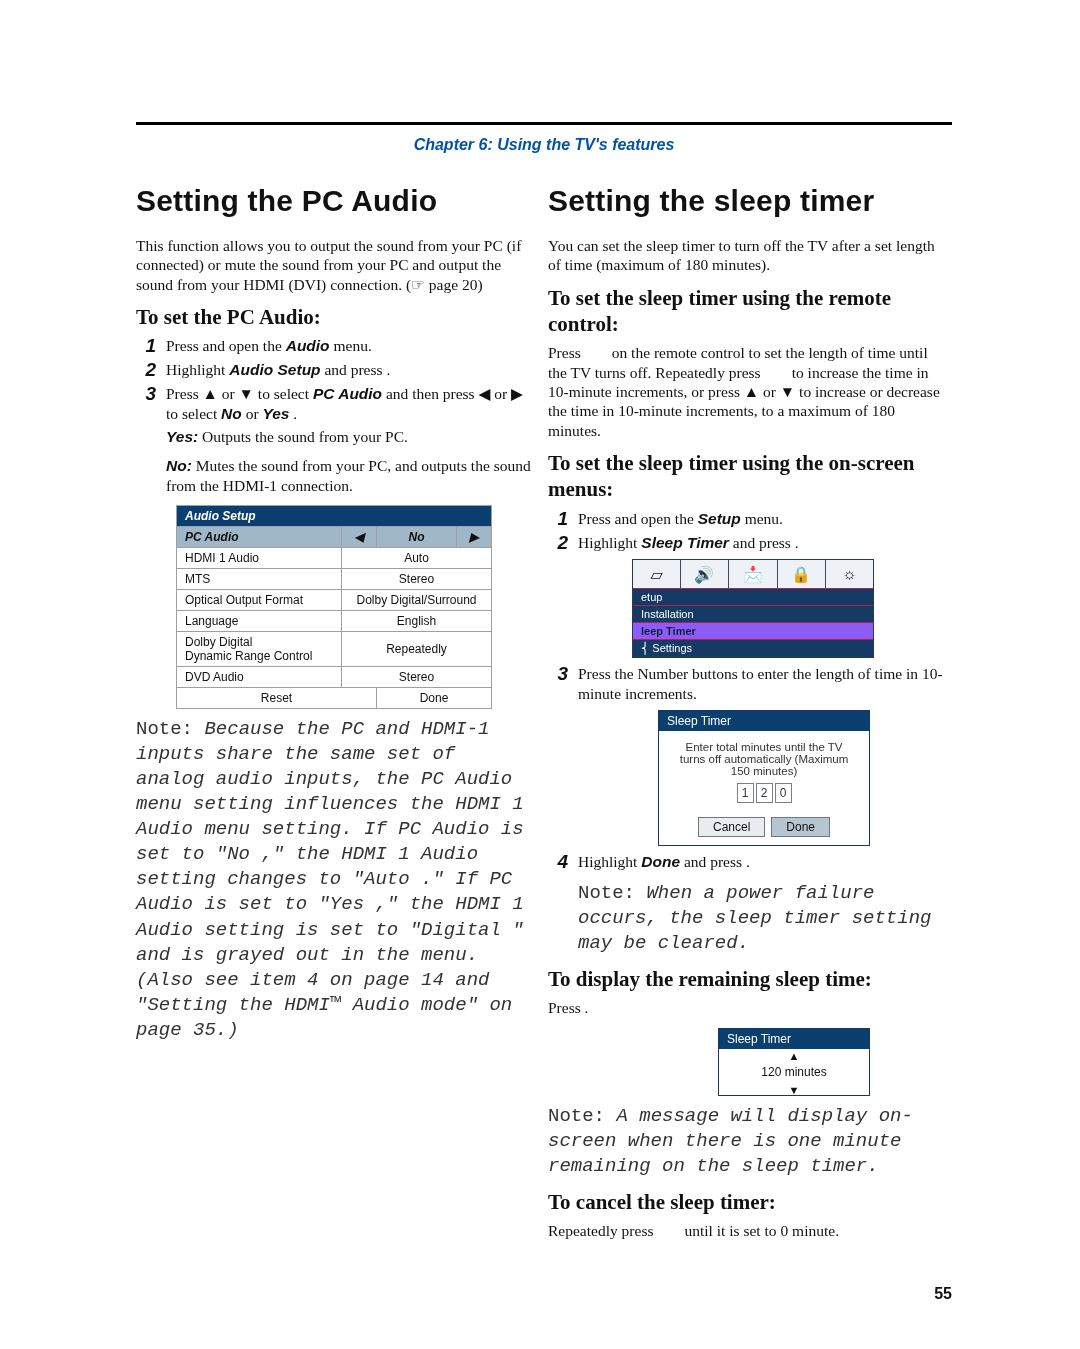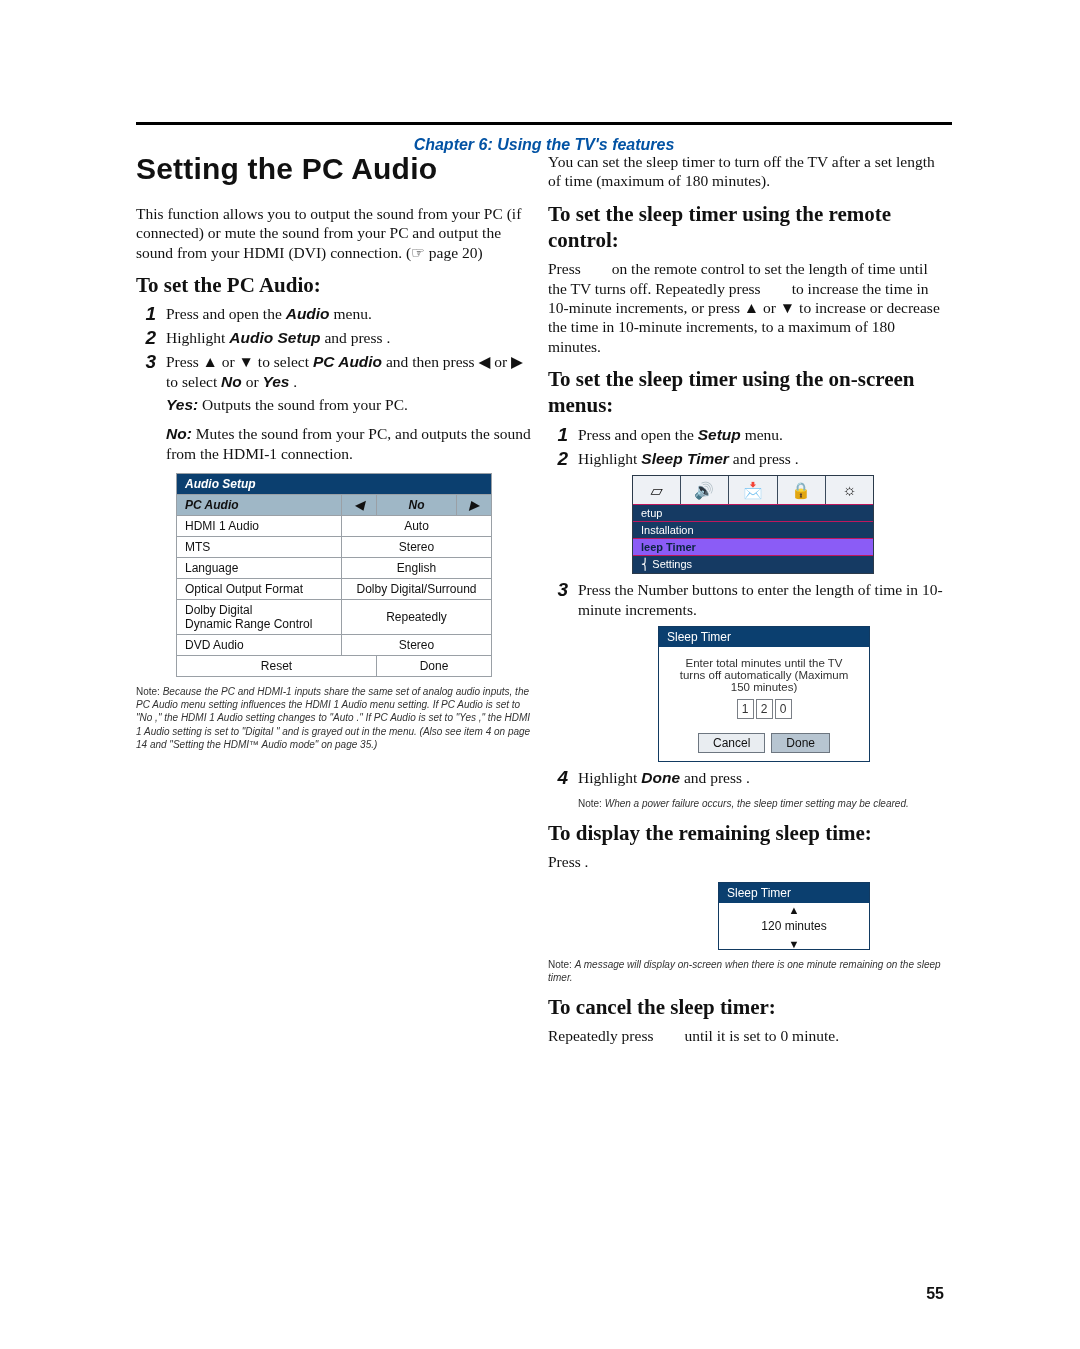--- a/index.html
+++ b/index.html
@@ -3,32 +3,32 @@
 <meta charset="utf-8">
 <style>
   @page { margin: 0; size: 1080px 1349px; }
   html, body { margin: 0; padding: 0; width: 1080px; height: 1349px; background: #fff;
                font-family: "Times New Roman", Times, serif; color: #111; }
   .page   { position: relative; width: 1080px; height: 1349px; padding: 112px 128px 60px 136px; box-sizing: border-box; }
   .rule-top { position: absolute; top: 122px; left: 136px; right: 128px; height: 3px; background: #000; }
   .chapter  { position: absolute; top: 136px; left: 8px; right: 0; text-align: center;
               font-family: Arial, Helvetica, sans-serif; font-weight: bold; font-style: italic;
               color: #0353a4; font-size: 16px; }
-  .cols  { display: flex; gap: 16px; margin-top: 40px; }
+  .cols  { display: flex; gap: 16px; margin-top: 72px; }
   .col   { width: 396px; }
   h1 { font-family: Arial, Helvetica, sans-serif; font-weight: 800; font-size: 30px;
        margin: 0 0 18px 0; letter-spacing: .2px; }
   p  { font-size: 15.5px; line-height: 1.25; margin: 0 0 10px 0; }
   .sub { font-weight: bold; font-size: 21px; margin: 8px 0 6px 0; }
   .step { display: flex; gap: 10px; margin: 3px 0; align-items: flex-start; }
   .step .n { font-family: Arial, Helvetica, sans-serif; font-weight: 900; font-style: italic;
              font-size: 19px; width: 20px; text-align: right; line-height: 1.1; }
   .step .t { flex: 1; font-size: 15.5px; line-height: 1.28; }
   .indent { margin-left: 30px; }
-  .note   { font-family: Liberation Sans, sans-serif; font-size: 10px; line-height: 1.32;
+  .note   { font-family: Liberation Mono, monospace; font-size: 19px; line-height: 1.32;
             color: #333; margin-top: 8px; }
   .note i { font-style: italic; }
   .note .lead { font-weight: 400; }
   .kw   { font-family: Arial, Helvetica, sans-serif; font-weight: bold; font-style: italic; }
   .kw2  { font-family: Arial, Helvetica, sans-serif; font-weight: bold; font-style: italic; }
 
   
   .as-tbl { width: 316px; margin: 8px 0 0 40px; border-collapse: collapse;
             font-family: Arial, Helvetica, sans-serif; font-size: 12px; }
   .as-head { background:#0b3f6f; color:#fff; font-style: italic; font-weight: bold;
@@ -61,21 +61,21 @@
                  border:1px solid #7a7f86; background:#fff; font-size:12px; }
   .st-foot { display:flex; gap:6px; padding:4px 8px 8px 8px; justify-content:center;text-align:center; }
   .btn { border:1px solid #6d7680; padding:2px 14px; font-size:12px; background:#e9edf1; }
   .btn.primary { background:#b7c5d1; }
 
   .st-small { width: 150px; margin: 6px 0 6px 170px; border:1px solid #123a61;
               font-family: Arial, Helvetica, sans-serif; font-size: 12px; }
   .st-small .v { text-align:center; padding: 4px 0; }
   .st-small .arrow { text-align:center; font-size:11px; line-height:10px; padding-top:2px; }
 
-  .pg { position:absolute; right: 136px; bottom: 46px;
+  .pg { position:absolute; right: 128px; bottom: 46px;
         font-family: Arial, Helvetica, sans-serif; font-weight:bold; font-size:16px; }
 </style>
 </head>
 <body>
 
 <div class="page">
 
   <div class="rule-top"></div>
   <div class="chapter">Chapter 6: Using the TV's features</div>
 
@@ -143,26 +143,26 @@
         </tr>
         <tr>
               <td class="c1">HDMI 1 Audio</td>
             <td class="c2" colspan="3">Auto</td>
             </tr>
         <tr>
               <td class="c1">MTS</td>
             <td class="c2" colspan="3">Stereo</td>
             </tr>
         <tr>
+              <td class="c1">Optical Output Format</td>
+            <td class="c2" colspan="3">Dolby Digital/Surround</td>
+            </tr>
+        <tr>
               <td class="c1">Language</td>
             <td class="c2" colspan="3">English</td>
-            </tr>
-        <tr>
-              <td class="c1">Optical Output Format</td>
-            <td class="c2" colspan="3">Dolby Digital/Surround</td>
             </tr>
         <tr>
               <td class="c1" style="white-space:pre-line">Dolby Digital
 Dynamic Range Control</td>
             <td class="c2" colspan="3">Repeatedly</td>
             </tr>
         <tr>
               <td class="c1">DVD Audio</td>
             <td class="c2" colspan="3">Stereo</td>
             </tr>
@@ -173,20 +173,21 @@
       </tbody>
         </table>
 
       <p class="note">
         <span class="lead">Note:  </span>
         <i>Because the PC and HDMI-1 inputs share the same set of analog audio inputs, the PC Audio  menu setting influences the HDMI 1 Audio  menu setting. If PC Audio  is set to "No ," the HDMI 1 Audio  setting changes to "Auto ." If PC Audio  is set to "Yes ," the HDMI 1 Audio  setting is set to "Digital " and is grayed out in the menu. (Also see item 4 on page 14 and "Setting the HDMI™ Audio mode" on page 35.)</i>
       </p>
     </div>
 
     <div class="col">
+      <h1>Setting the sleep timer</h1>
 
       <p>You can set the sleep timer to turn off the TV after a set length of time (maximum of 180 minutes).</p>
 
       <p class="sub">To set the sleep timer using the remote control:</p>
       <p style="white-space:pre-wrap">Press        on the remote control to set the length of time until the TV turns off. Repeatedly press        to increase the time in 10-minute increments, or press ▲ or ▼ to increase or decrease the time in 10-minute increments, to a maximum of 180 minutes.</p>
 
       <p class="sub">To set the sleep timer using the on-screen menus:</p>
 
       <div class="step">
         <div class="n">1</div>

